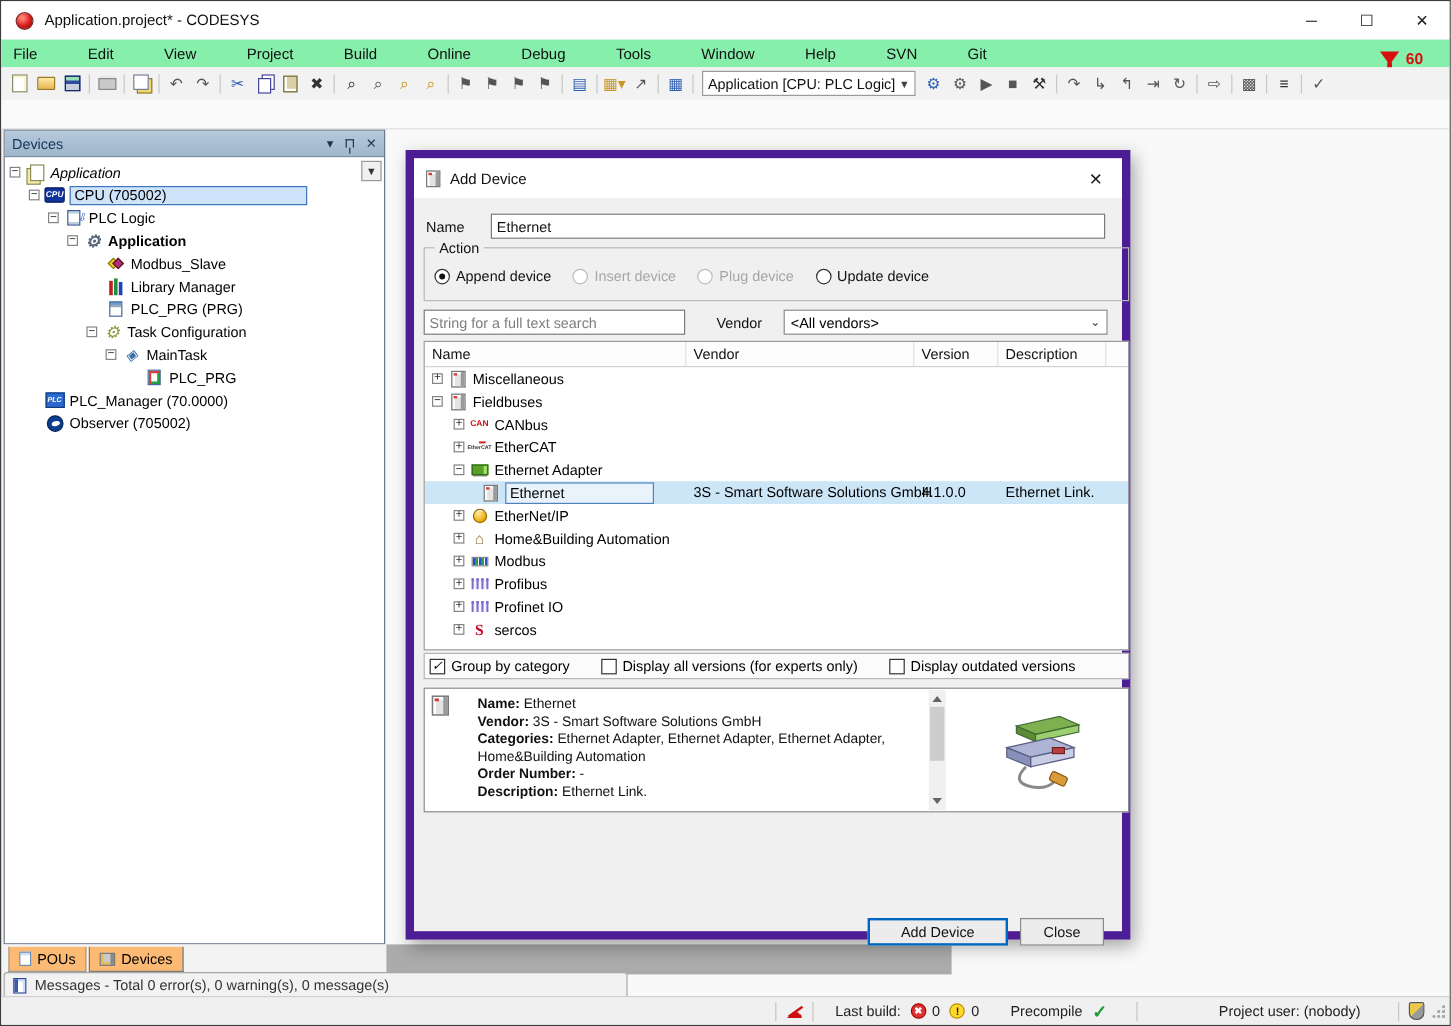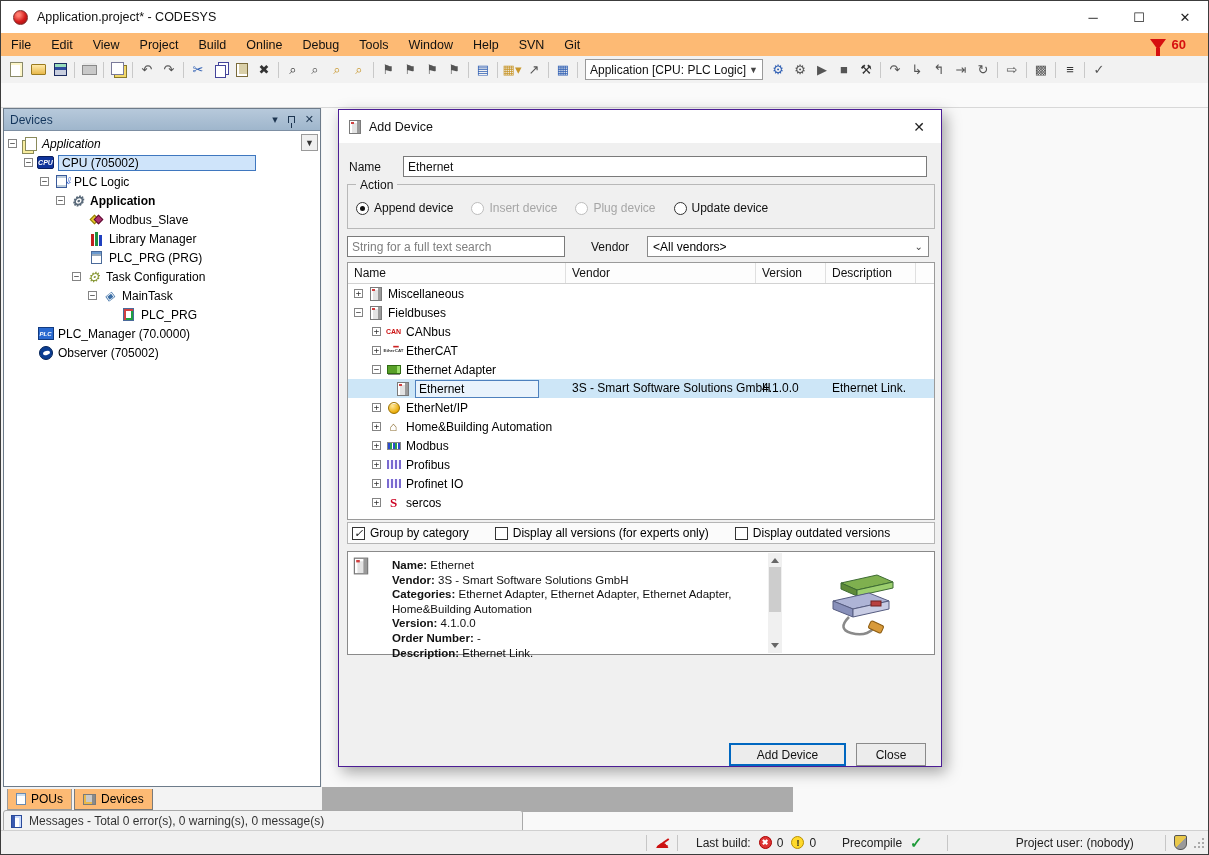--- a/index.html
+++ b/index.html
@@ -9,21 +9,21 @@
   
   .titlebar { position:absolute; left:0; top:0; right:0; height:32px; background:#fff; display:flex; align-items:center; }
   .logo { width:15px; height:15px; border-radius:50%; margin-left:12px;
           background:radial-gradient(circle at 35% 30%, #ff7d70 12%, #d41b1b 55%, #8f0e0e 100%);
           border:1px solid #7d2a2a; }
   .title-text { margin-left:9px; font-size:12.5px; color:#111; }
   .win-controls { margin-left:auto; display:flex; height:100%; }
   .win-btn { width:46px; height:100%; display:flex; align-items:center; justify-content:center; font-size:13px; color:#222; }
 
   
-  .menubar { position:absolute; left:0; top:32px; right:0; height:23px; background:#fdba74; display:flex; align-items:center; }
+  .menubar { position:absolute; left:0; top:32px; right:0; height:23px; background:#86efac; display:flex; align-items:flex-end;gap:22px; }
   .menu-item { padding:0 10px; font-size:12.5px; color:#111; height:100%; display:flex; align-items:center; }
   .menu-right { margin-left:auto; margin-right:22px; display:flex; align-items:center; gap:6px; }
   .funnel { width:0; height:0; border-left:8px solid transparent; border-right:8px solid transparent; border-top:11px solid #d60f0f; position:relative; }
   .funnel::after { content:""; position:absolute; left:-2px; top:-2px; width:4px; height:9px; background:#d60f0f; }
   .funnel-count { color:#d60f0f; font-weight:bold; font-size:13px; }
 
   
   .toolbar { position:absolute; left:0; top:55px; right:0; height:27px; background:#f2f2f2; display:flex; align-items:center; padding-left:4px; }
   .tbi { width:22px; height:20px; display:flex; align-items:center; justify-content:center; font-size:13px; color:#555; position:relative; flex:none; }
   .tsep { width:1px; height:16px; background:#c9c9c9; margin:0 3px; flex:none; }
@@ -92,21 +92,21 @@
   .shield { width:13px; height:15px; background:linear-gradient(135deg,#e9c84a 50%,#9a9a9a 50%); border:1px solid #555; border-radius:2px 2px 6px 6px; }
   .grip { width:12px; height:12px; margin:0 3px 0 6px; background:
       radial-gradient(circle at 2px 10px, #aaa 1.2px, transparent 1.5px),
       radial-gradient(circle at 6px 10px, #aaa 1.2px, transparent 1.5px),
       radial-gradient(circle at 10px 10px,#aaa 1.2px, transparent 1.5px),
       radial-gradient(circle at 6px 6px,  #aaa 1.2px, transparent 1.5px),
       radial-gradient(circle at 10px 6px, #aaa 1.2px, transparent 1.5px),
       radial-gradient(circle at 10px 2px, #aaa 1.2px, transparent 1.5px); }
 
   
-  .dialog { position:absolute; left:337px; top:108px; width:604px; height:658px; background:#f0f0f0; border:1px solid #4c1d95; box-shadow:4px 5px 14px rgba(0,0,0,.35); }
+  .dialog { position:absolute; left:337px; top:124px; width:604px; height:658px; background:#f0f0f0; border:7px solid #4c1d95; box-shadow:4px 5px 14px rgba(0,0,0,.35); }
   .dlg-title { height:33px; background:#fff; display:flex; align-items:center; padding:0 10px; }
   .dlg-title-text { margin-left:8px; font-size:12.5px; color:#111; }
   .dlg-close { margin-left:auto; font-size:14px; color:#222; padding:0 6px; }
   .dico-cat { width:12px; height:14px; background:#e3e3e3; border:1px solid #7a7a7a; box-shadow:inset -3px 0 0 #9a9a9a, inset 2px 2px 0 #fff; position:relative; flex:none; }
   .dico-cat::after { content:""; position:absolute; left:1px; top:1px; width:3px; height:2px; background:#d04040; }
 
   .dlg-row-name { position:absolute; left:10px; top:46px; right:14px; display:flex; align-items:center; }
   .lbl { font-size:12px; color:#111; }
   .txt { height:21px; border:1px solid #7a7a7a; background:#fff; font-size:12px; font-family:"Liberation Sans",sans-serif; padding:0 4px; color:#111; }
   .name-input { margin-left:22px; flex:1; }
@@ -544,21 +544,20 @@
           <span>Display outdated versions</span>
       </span>
     </div>
 
     <div class="infopanel">
       <span class="dico-cat info-icon"></span>
       <div class="info-text">
         <div><b>Name:</b> <span>Ethernet</span></div>
         <div><b>Vendor:</b> <span>3S - Smart Software Solutions GmbH</span></div>
         <div><b>Categories:</b> <span>Ethernet Adapter, Ethernet Adapter, Ethernet Adapter, Home&amp;Building Automation</span></div>
-        <div><b>Version:</b> <span>4.1.0.0</span></div>
         <div><b>Order Number:</b> <span>-</span></div>
         <div><b>Description:</b> <span>Ethernet Link.</span></div>
       </div>
       <div class="iscroll">
         <i class="sarrow sa-up"></i>
         <span class="thumb"></span>
         <i class="sarrow sa-dn"></i>
       </div>
       <div class="devimg">
         <svg width="86" height="74" viewBox="0 0 86 74">

